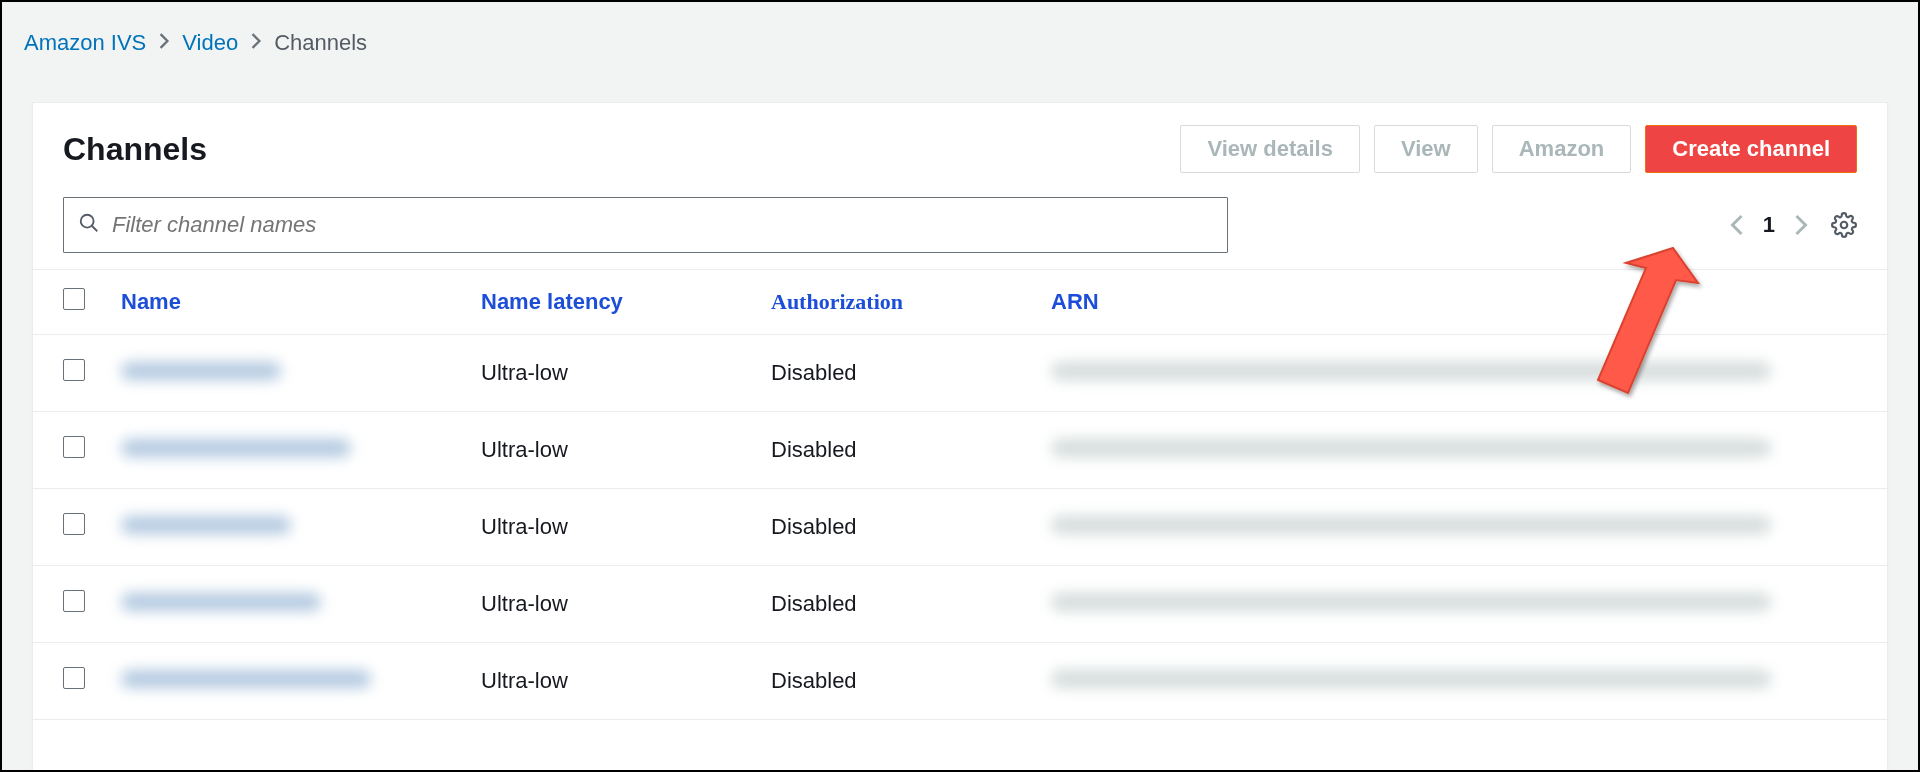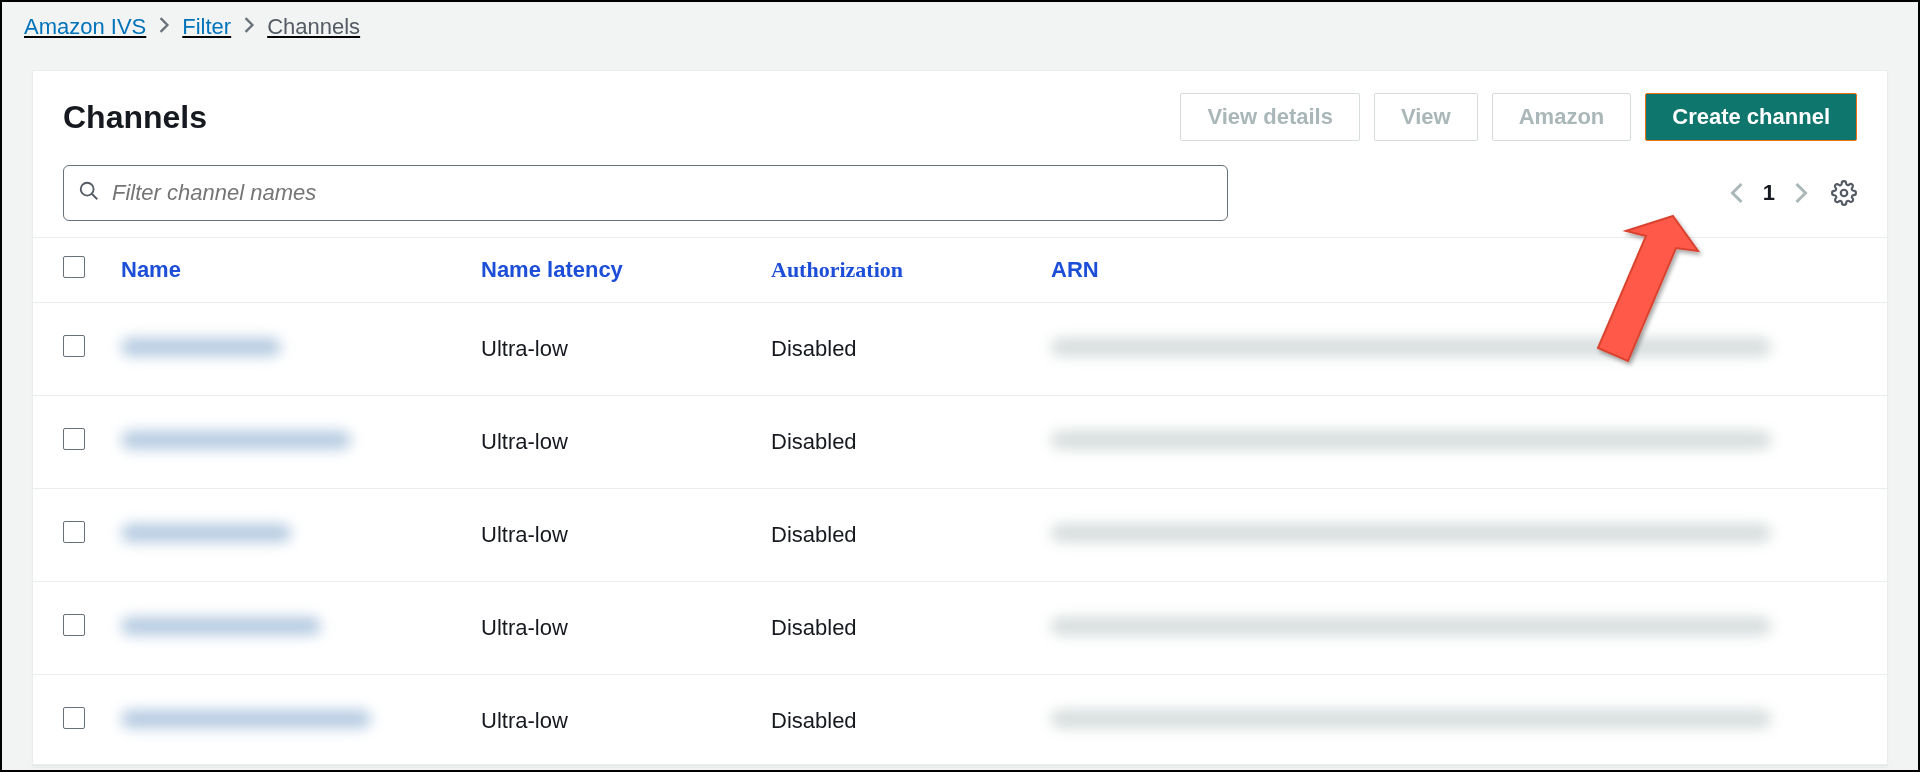--- a/index.html
+++ b/index.html
@@ -12,23 +12,22 @@
       background: #f2f3f3;
       width: 1920px;
       height: 772px;
       border: 2px solid #000;
       position: relative;
     }
     .breadcrumb {
       display: flex;
       align-items: center;
       gap: 12px;
-      padding: 12px 22px;
-      font-size: 22px;
-      text-decoration: underline;
+      padding: 28px 22px;
+      font-size: 22px;
     }
     .breadcrumb a {
       color: #0073bb;
       text-decoration: none;
     }
     .breadcrumb .current {
       color: #545b64;
     }
     .breadcrumb .sep {
       color: #687078;
@@ -67,35 +66,35 @@
       border: 1px solid #545b64;
       color: #545b64;
     }
     .btn.disabled {
       border: 1px solid #d5dbdb;
       color: #aab7b8;
       cursor: default;
       text-align: right;
     }
     .btn.primary {
-      background: #0f766e;
+      background: #ef4444;
       border: 1px solid #ec7211;
       color: #fff;
     }
     .toolbar {
       display: flex;
       align-items: center;
       justify-content: space-between;
       padding: 14px 30px 16px 30px;
     }
     .filter-wrap {
       display: flex;
       align-items: center;
       border: 1px solid #687078;
-      border-radius: 6px;
+      border-radius: 1px;
       width: 1165px;
       height: 56px;
       padding: 0 14px;
       gap: 12px;
     }
     .filter-wrap svg { flex-shrink: 0; }
     .filter-input {
       border: none;
       outline: none;
       font-size: 22px;
@@ -139,21 +138,21 @@
       font-size: 22px;
       font-weight: 700;
       color: #1d4ed8;
       padding: 18px 18px;
       border-top: 1px solid #eaeded;
       border-bottom: 1px solid #eaeded;
     }
     .table td {
       font-size: 22px;
       color: #16191f;
-      padding: 32px 18px;
+      padding: 24px 18px;
       border-bottom: 1px solid #eaeded;
     }
     .col-check { width: 70px; padding-left: 30px !important; }
     .col-name { width: 360px; }
     .col-latency { width: 290px; }
     .col-auth { width: 280px; font-family: Liberation Serif, serif; }
     .checkbox {
       width: 22px;
       height: 22px;
       border: 1.5px solid #687078;
@@ -185,21 +184,21 @@
 </head>
 <body>
 
 <div class="breadcrumb">
   <a href="#">Amazon IVS</a>
   <span class="sep">
     <svg width="12" height="16" viewBox="0 0 8 14">
         <path d="M1 1l6 6-6 6" stroke="#687078" stroke-width="2" fill="none"></path>
       </svg>
   </span>
-  <a href="#">Filter</a>
+  <a href="#">Video</a>
   <span class="sep">
     <svg width="12" height="16" viewBox="0 0 8 14">
         <path d="M1 1l6 6-6 6" stroke="#687078" stroke-width="2" fill="none"></path>
       </svg>
   </span>
   <span class="current">Channels</span>
 </div>
 
 <div class="panel">
 

